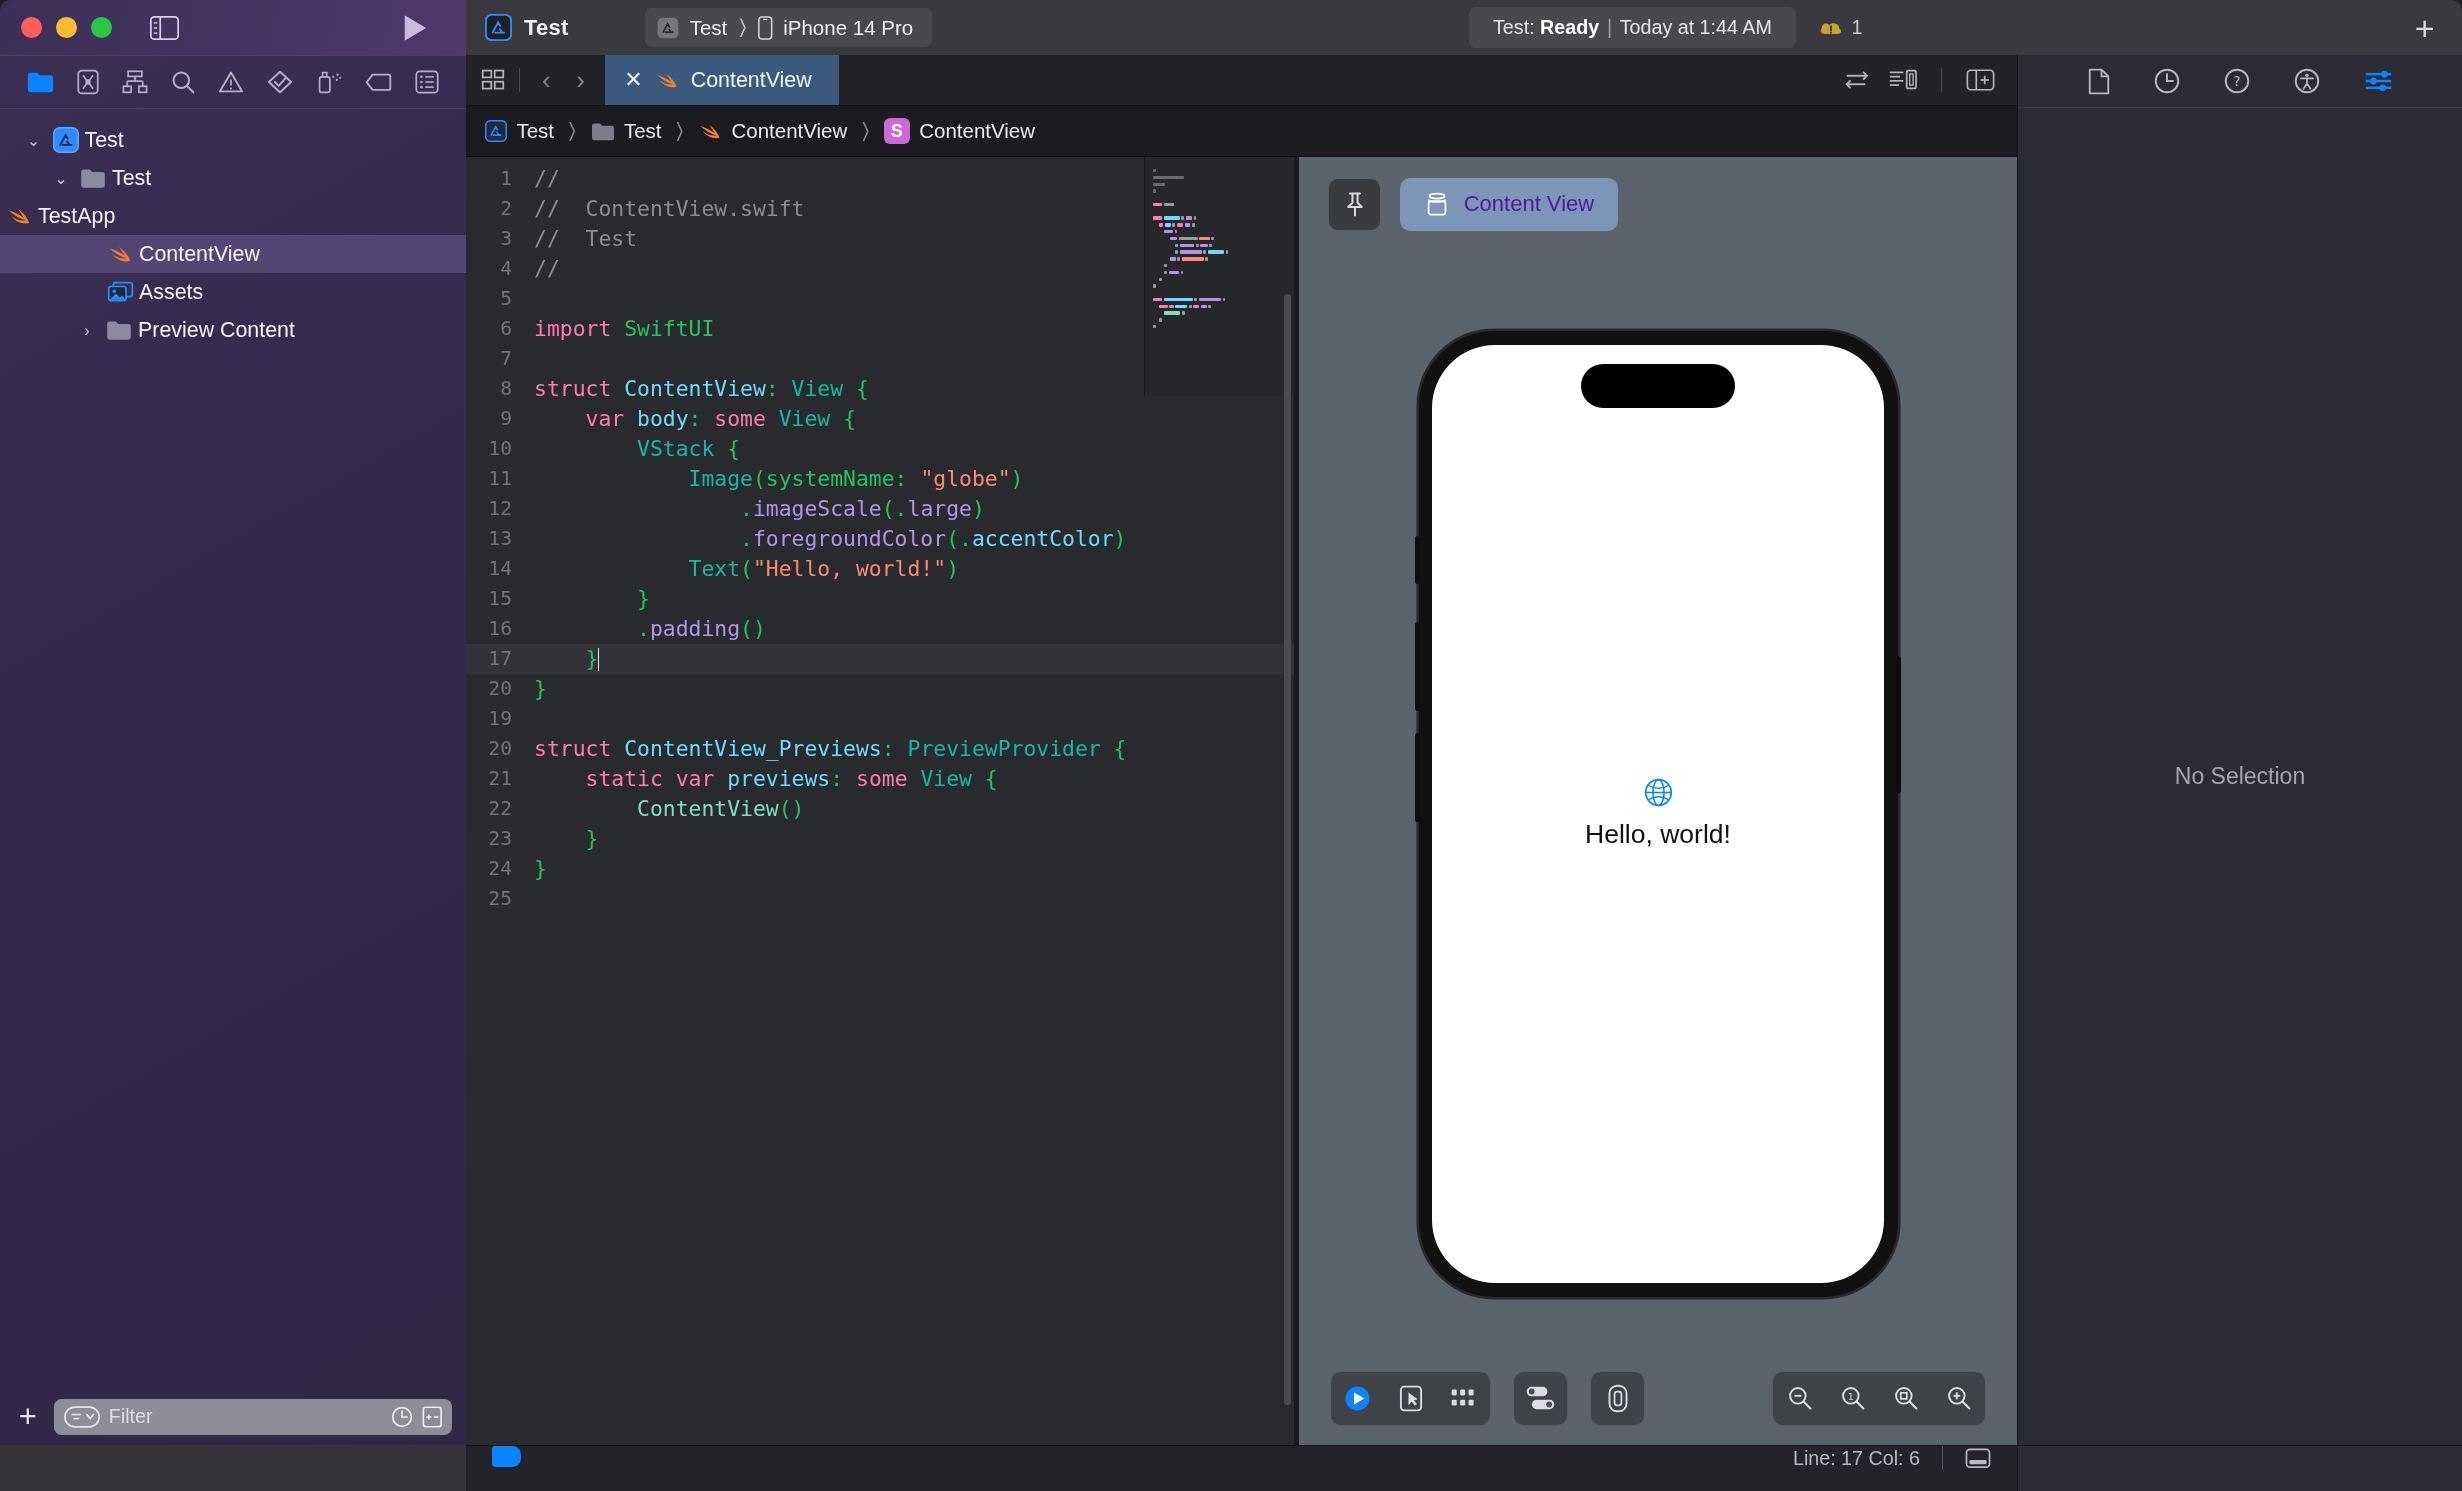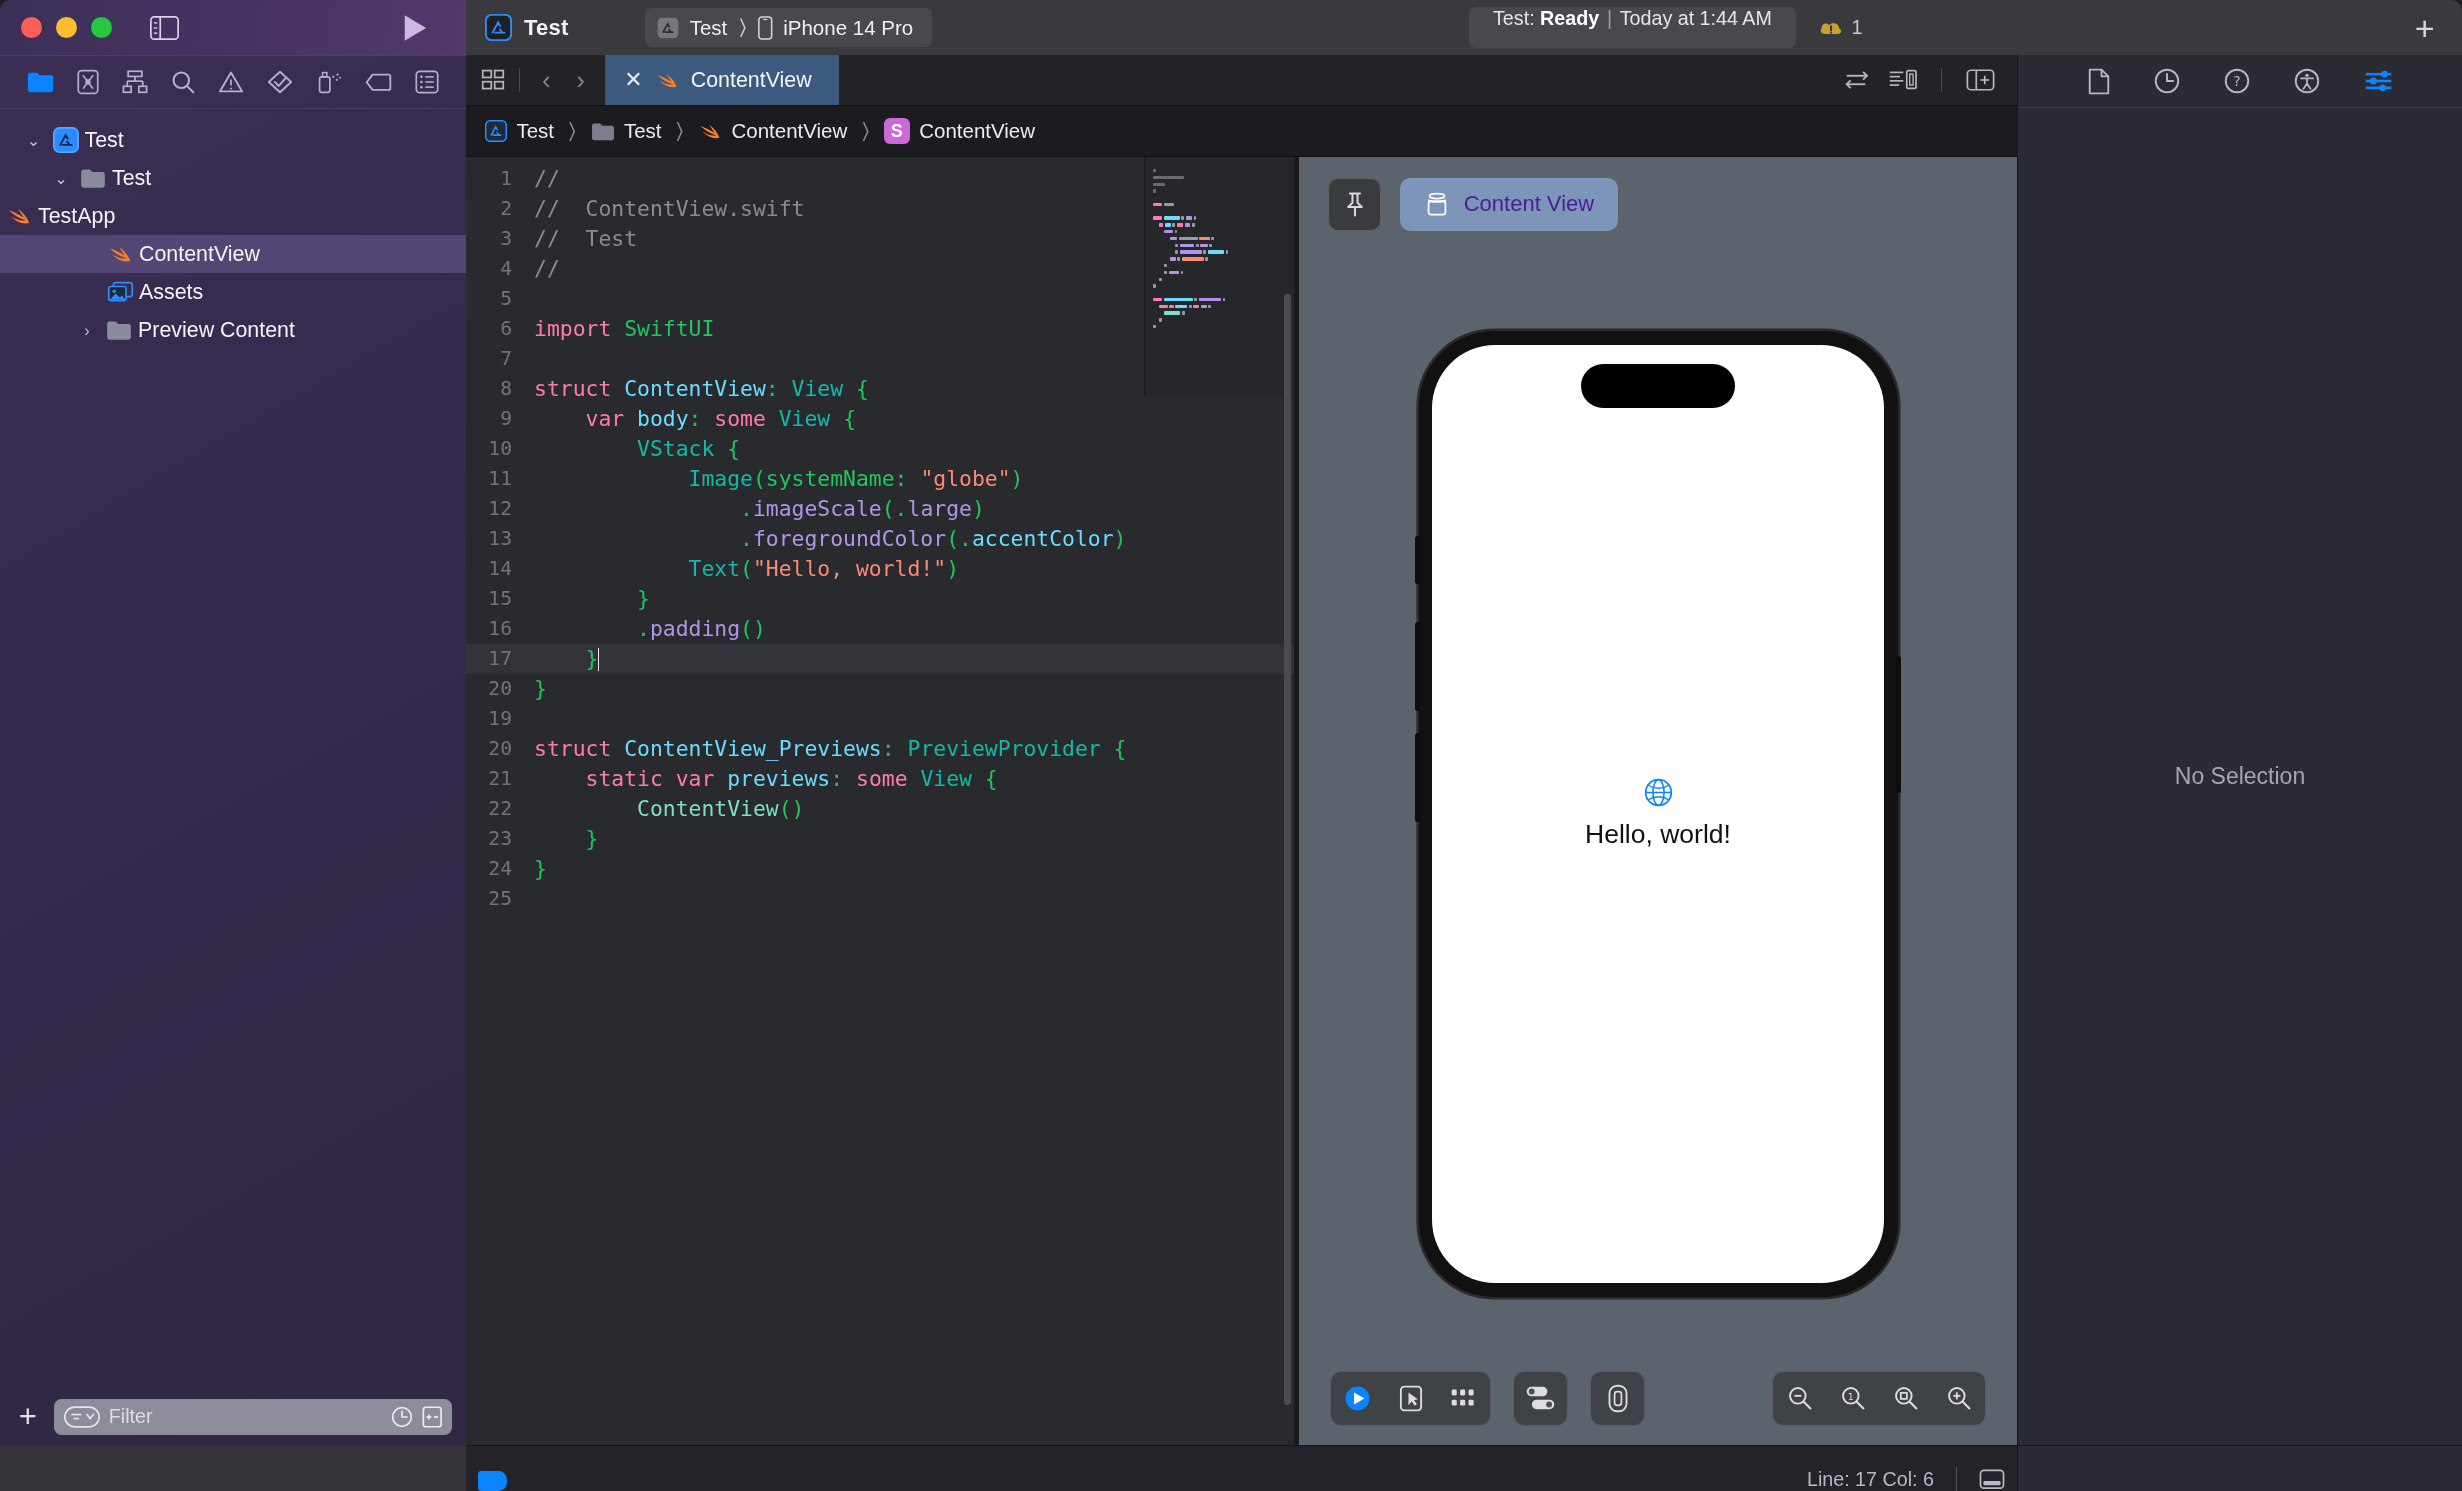--- a/index.html
+++ b/index.html
@@ -30,21 +30,21 @@
   .scheme-app { display:flex; align-items:center; gap:12px; margin-left:19px; }
   .scheme-title { font-size:22px; font-weight:bold; color:#f2f2f4; letter-spacing:0.2px; }
   .scheme-pill {
     margin-left:77px; height:39px; display:flex; align-items:center; gap:10.3px;
     background:#48484d; border-radius:6.8px; padding:0 19px 0 12px;
   }
   .scheme-pill .chev { color:#c9c9cf; font-size:21.4px; font-weight:300; margin:0 1.7px; }
   .scheme-pill .txt { font-size:20.5px; color:#f0f0f2; }
   .status-pill {
     margin-left:auto; height:41px; background:#48484d; border-radius:6.8px;
-    display:flex; padding:0 24px; font-size:19.7px; color:#e6e6ea;
+    display:flex; align-items:center; padding:0 24px; font-size:19.7px; color:#e6e6ea;
     white-space:nowrap;
   }
   .status-pill b { font-weight:bold; color:#fff; }
   .status-pill .sep { color:#9d9da5; margin:0 7.7px; }
   .warn-group { display:flex; align-items:center; gap:7.7px; margin-left:22px; }
   .warn-count { font-size:19.7px; color:#c8c8ce; }
   .plus-btn { margin-left:auto; font-size:34px; font-weight:200; color:#d8d8de; padding:0 15.4px; line-height:1; }
 
   
   .main { flex:1; display:flex; min-height:0; }
@@ -177,22 +177,22 @@
     height:53px; display:flex; align-items:center; justify-content:center; gap:44px;
     border-bottom:0.9px solid #3c3c46;
   }
   .insp-body { flex:1; display:flex; align-items:center; justify-content:center; }
   .no-sel { font-size:23px; color:#a6a6b0; }
 
   
   .statusbar { height:46px; display:flex; align-items:stretch; flex:0 0 46px; }
   .sb-left { width:466px; background:#333339; }
   .sb-mid {
-    flex:1; background:#232329; display:flex; align-items:flex-end;
-    padding:0 12px; border-top:0.9px solid #16161a;
+    flex:1; background:#232329; display:flex; align-items:flex-start;
+    padding:0 26px; border-top:0.9px solid #16161a;
   }
   .sb-tag { width:29px; height:20.5px; background:#0a84ff; border-radius:3.4px 8.5px 8.5px 3.4px; }
   .sb-pos { margin-left:auto; font-size:19.7px; color:#b9b9c2; display:flex; align-items:center; gap:17px; }
   .sb-right { width:445px; background:#2b2b33; border-top:0.9px solid #16161a; border-left:0.9px solid #151518; }
   .icon-svg { display:block; }
 </style>
 </head>
 <body>
 
 <div class="app">

